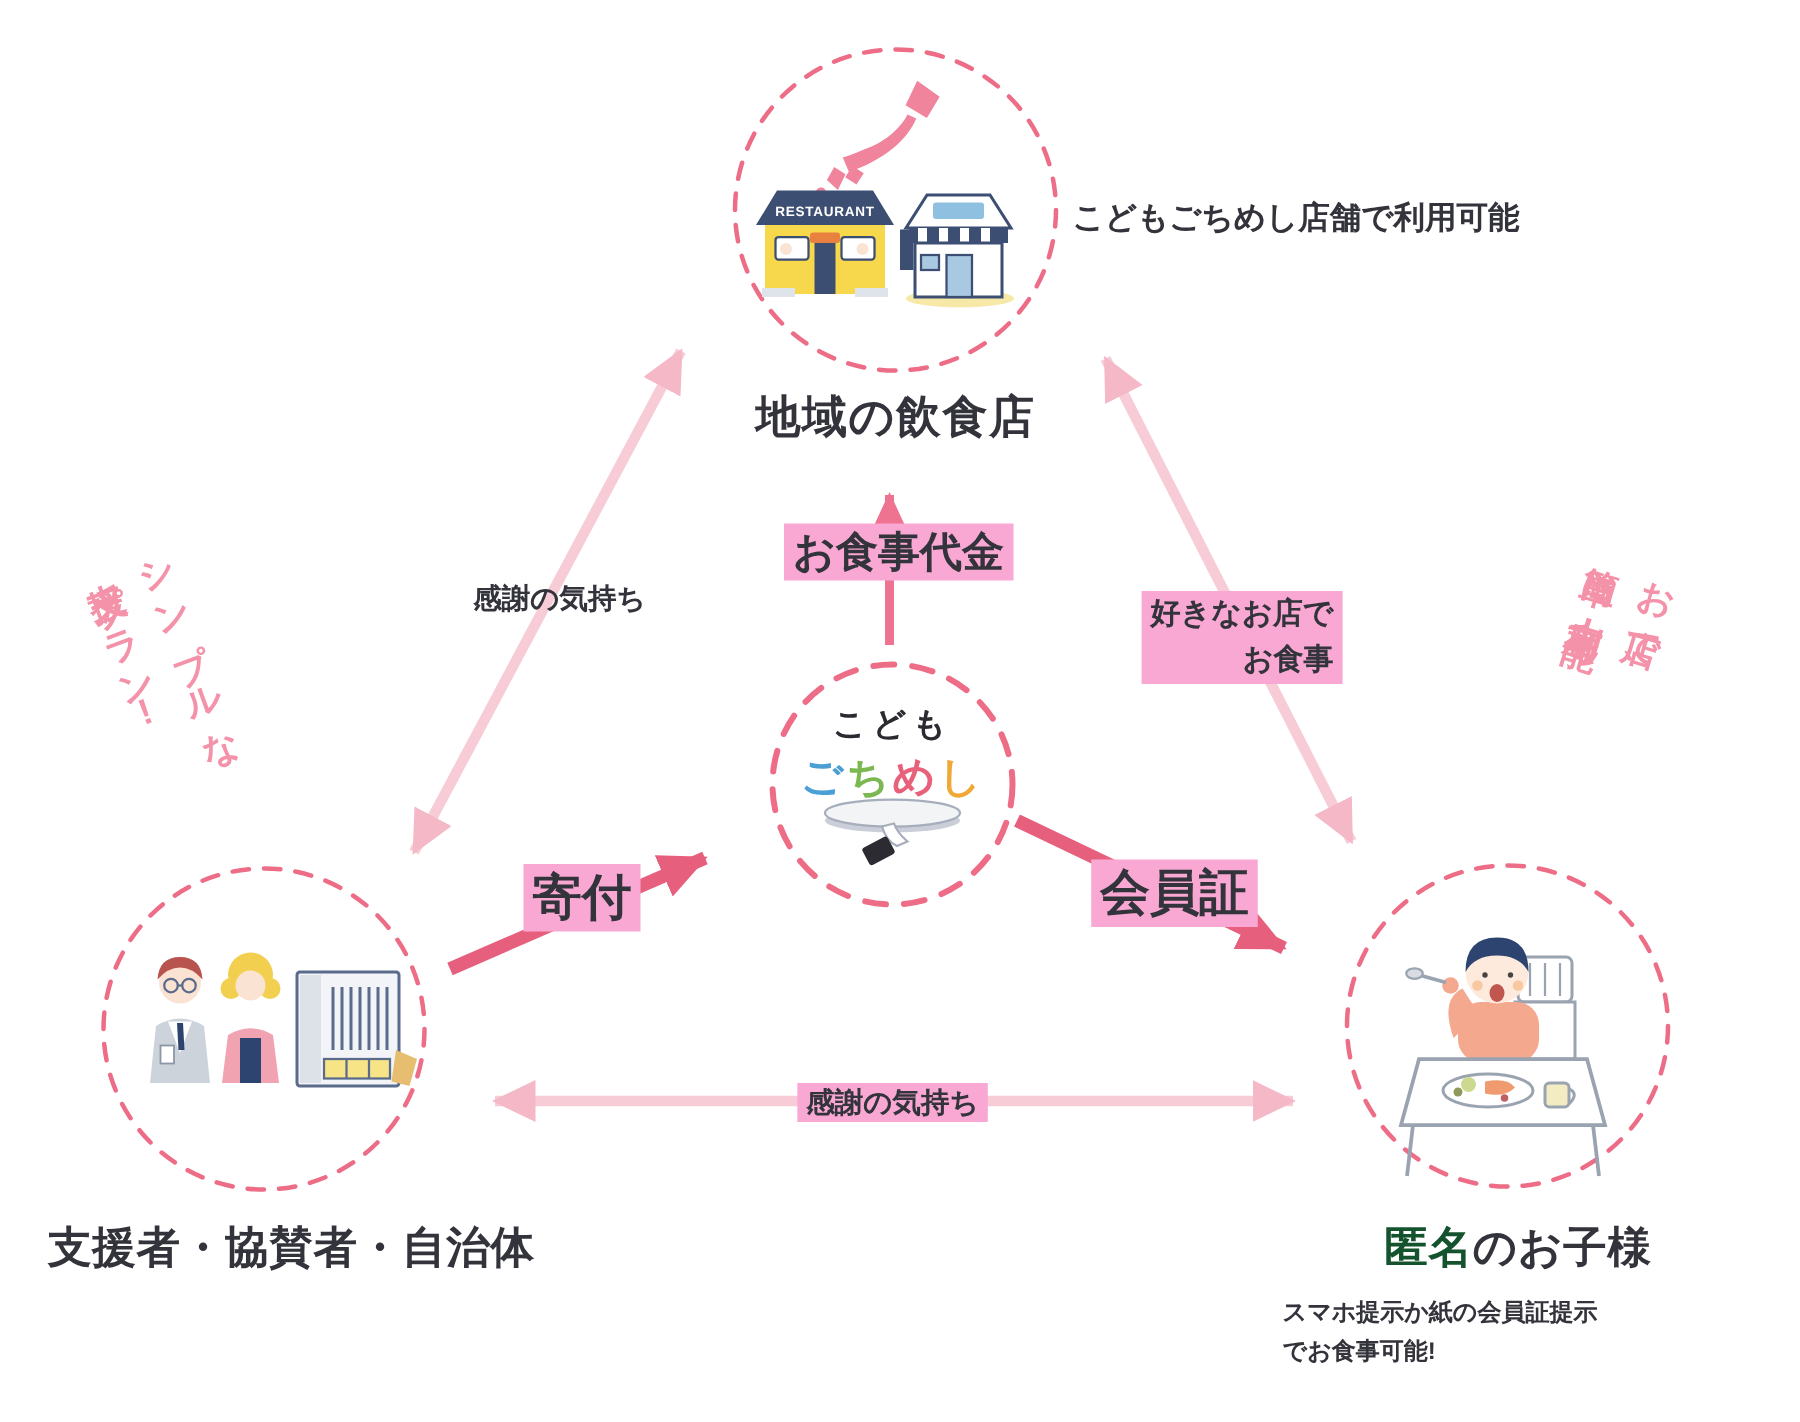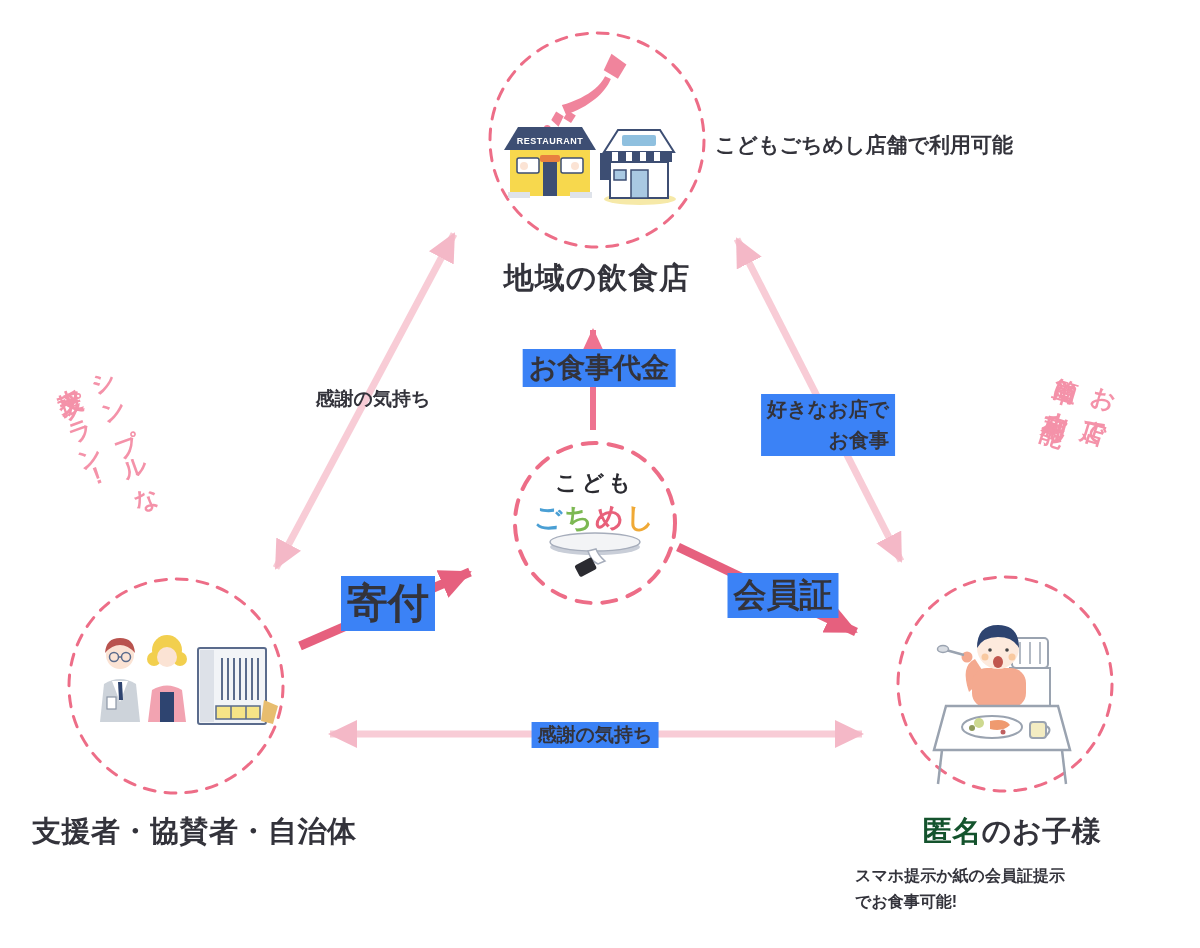--- a/index.html
+++ b/index.html
@@ -3,29 +3,29 @@
 <meta charset="utf-8">
 <style>
   html,body{margin:0;padding:0;}
   body{
     width:1200px;height:948px;position:relative;background:#ffffff;overflow:hidden;
     font-family:"Liberation Sans","DejaVu Sans",sans-serif;color:#33333b;
   }
   #art{position:absolute;left:0;top:0;width:1200px;height:948px;}
   .lbl{position:absolute;white-space:nowrap;font-weight:700;color:#33333b;}
   .ctr{transform:translateX(-50%);}
-  .onwhite{background:#3b82f6;padding:0 6px;}
+  .onwhite{background:#f9a8d4;padding:0 6px;}
   
   #label-restaurants{left:597px;top:258px;font-size:30px;letter-spacing:1px;}
   #label-supporters{left:32px;top:812px;font-size:29px;letter-spacing:0.5px;}
   #label-children{left:1012px;top:812px;font-size:29px;letter-spacing:0.5px;}
   #label-children .hl{color:#14532d;}
   
   #label-payment{left:599px;top:349px;font-size:28px;}
-  #label-donation{left:388px;top:576px;font-size:41px;}
+  #label-donation{left:388px;top:576px;font-size:33px;}
   #label-membership{left:783px;top:573px;font-size:33px;}
   #label-gratitude-upper{left:373px;top:386px;font-size:19px;}
   #label-gratitude-lower{left:595px;top:722px;font-size:19px;}
   #label-favorite{left:828px;top:394px;font-size:20px;line-height:1.55;text-align:right;}
   
   #note-top{left:715px;top:131px;font-size:21px;}
   #note-children{left:960px;top:863px;font-size:16px;line-height:1.6;}
   
   #center-logo{position:absolute;left:595px;top:468px;transform:translateX(-50%);text-align:center;}
   #center-logo .l1{font-size:22px;font-weight:800;letter-spacing:4px;color:#2a2a30;}

